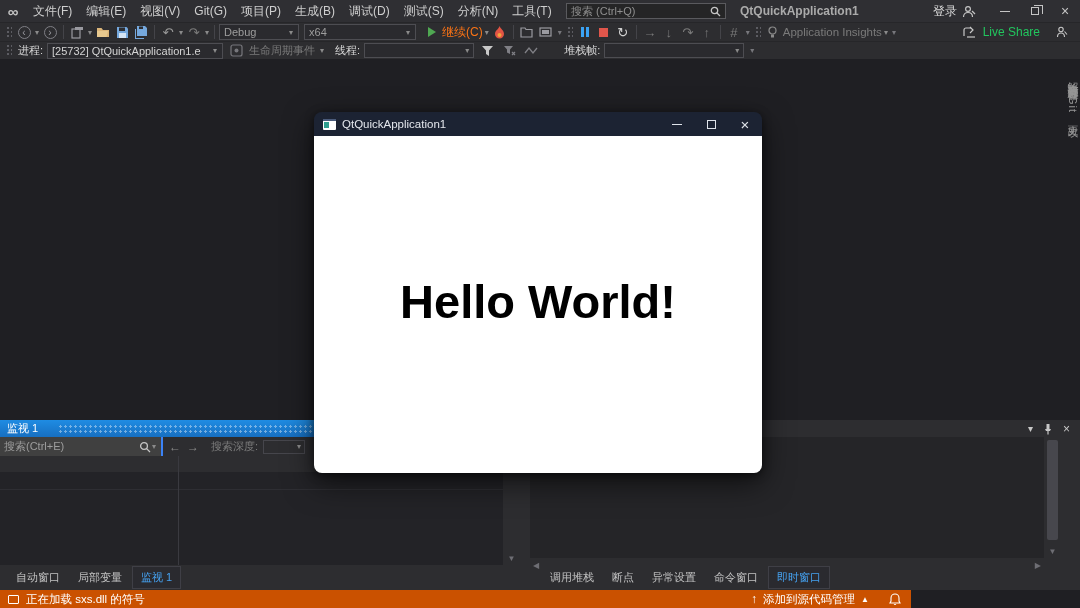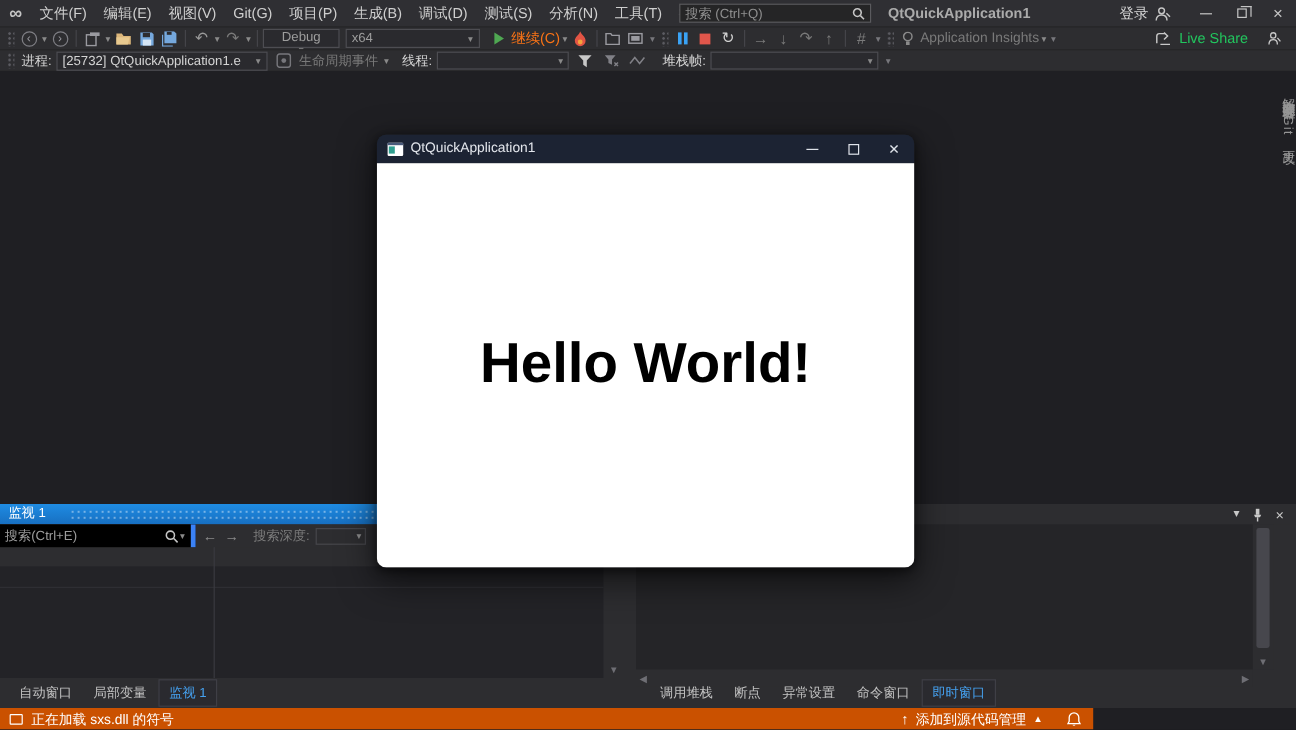--- a/index.html
+++ b/index.html
@@ -60,21 +60,21 @@
   
   .dock { position:absolute; left:0; top:420px; width:1080px; height:170px; background:#2d2d30; }
   .watch-pane { position:absolute; left:0; top:0; width:525px; height:170px; }
   .watch-header { position:absolute; left:0; top:0; width:525px; height:17px; background:linear-gradient(#1f8ce3,#176fc1);
                   color:#fff; font-size:11px; line-height:17px; padding-left:7px; }
   .watch-header::after { content:""; position:absolute; left:58px; right:5px; top:4px; bottom:4px;
                   background-image:radial-gradient(circle,rgba(255,255,255,.4) 1px,transparent 1.2px);
                   background-size:5px 5px; }
   .watch-toolbar { position:absolute; left:0; top:17px; width:525px; height:19px; background:#2d2d30;
                    display:flex; align-items:center; }
-  .wsearch { width:163px; height:19px; background:#000000; border-right:4px solid #3b82f6;
+  .wsearch { width:163px; height:19px; background:#404040; border-right:2px solid #3b82f6;
              display:flex; align-items:center; padding:0 4px; }
   .wsearch .ph { flex:1; color:#9d9d9d; font-size:11px; }
   .navarr { color:#8a8a8a; font-size:12px; padding:0 6px; }
   .depth-lbl { color:#7c7c7c; font-size:11px; margin-left:6px; }
   .depth-combo { width:42px; height:14px; border:1px solid #46464c; margin-left:5px; display:flex;
                  align-items:center; justify-content:flex-end; padding:0 2px; }
   .watch-grid-head { position:absolute; left:0; top:36px; width:503px; height:16px; background:#252526;
                      border-bottom:1px solid #3a3a40; color:#a0a0a0; font-size:11px; }
   .watch-grid-head .c1 { position:absolute; left:8px; top:2px; }
   .watch-grid-head .c2 { position:absolute; left:185px; top:2px; }
@@ -204,21 +204,21 @@
           <rect x="5" y="0.5" width="4" height="2.5" fill="#2d2d30"></rect>
         <path d="M1 3h1v9h8v1H1z" fill="#75a8dd"></path>
       </svg>
     </span>
     <span class="tsep"></span>
     <span class="tbtn glyph">↶</span>
     <span class="dd">▾</span>
     <span class="tbtn glyph dim">↷</span>
     <span class="dd">▾</span>
     <span class="tsep"></span>
-    <span class="combo" style="width:64px;flex-direction:column;">
+    <span class="combo" style="width:80px;">
       <span>Debug</span>
         <span class="dd">▾</span>
     </span>
     <span class="combo" style="width:112px; margin-left:4px;">
       <span>x64</span>
         <span class="dd">▾</span>
     </span>
     <span class="tbtn" style="margin-left:6px;">
         <span class="play-tri"></span>
       </span>
@@ -316,21 +316,21 @@
       <svg width="13" height="12" viewBox="0 0 13 12">
         <path d="M1 1h9L7 4.5V9L4 7.5V4.5z" fill="#808086"></path>
         <path d="M9 7l3 3M12 7l-3 3" stroke="#808086" stroke-width="1.2"></path>
       </svg>
     </span>
     <span class="tbtn">
       <svg width="14" height="9" viewBox="0 0 14 9">
         <path d="M1 7L5 2l4 5 4-5" fill="none" stroke="#808086" stroke-width="1.3"></path>
       </svg>
     </span>
-    <span class="lbl" style="margin-left:8px;">堆栈帧:</span>
+    <span class="lbl" style="margin-left:20px;">堆栈帧:</span>
     <span class="combo-empty" style="width:140px;">
         <span class="dd">▾</span>
       </span>
     <span class="ofl">▾</span>
   </div>
 
   <div class="side-strip">
     <span class="vtab">解决方案资源管理器</span>
     <span class="vtab">Git 更改</span>
   </div>

